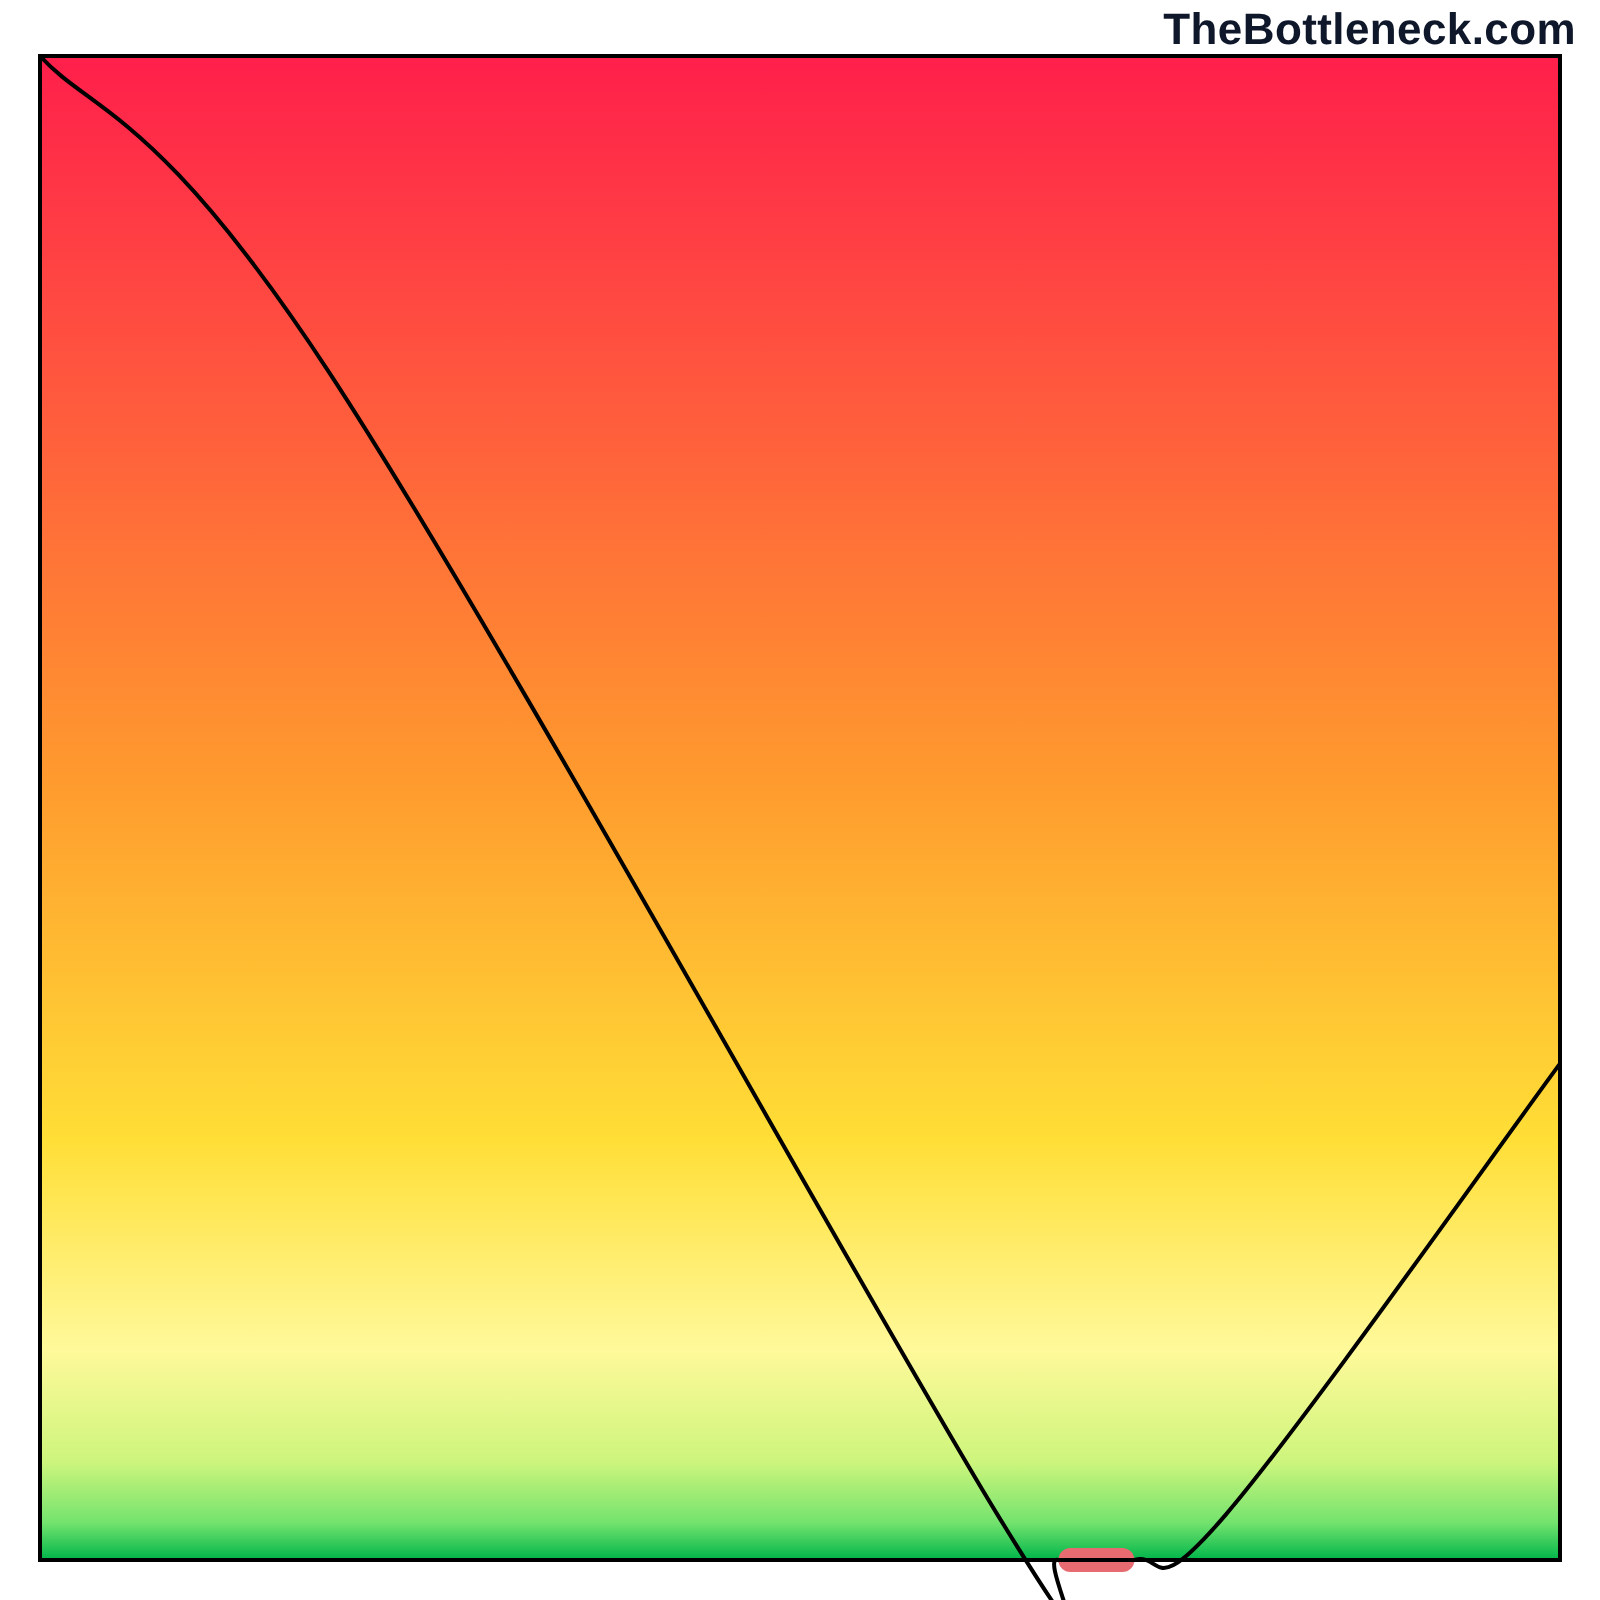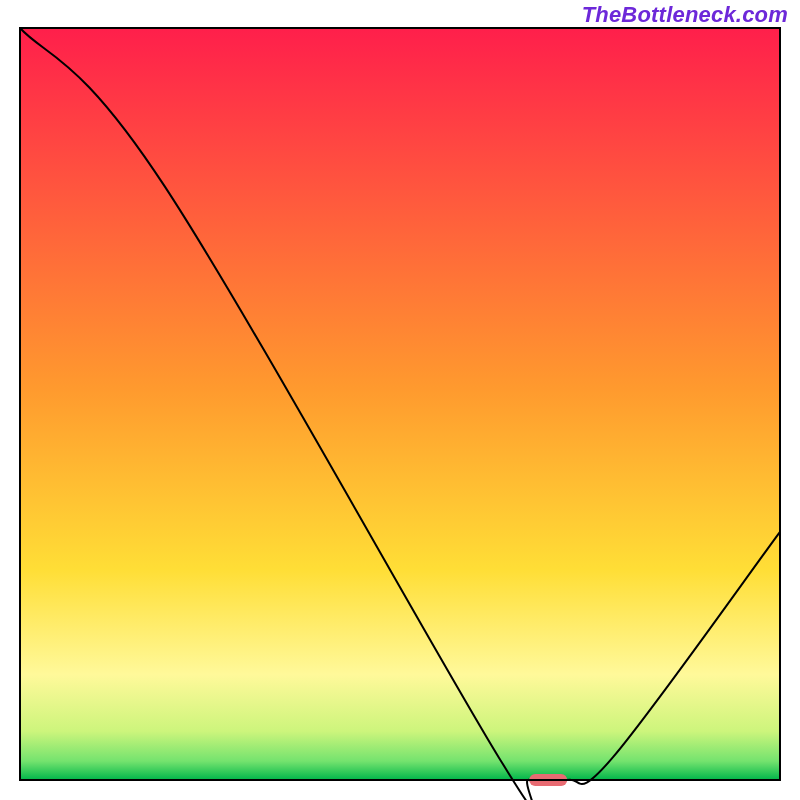--- a/index.html
+++ b/index.html
@@ -13,26 +13,25 @@
   }
   .chart-wrap {
     position: relative;
     width: 800px;
     height: 800px;
   }
   .watermark {
     position: absolute;
     top: 2px;
     right: 12px;
-    color: #6d28d9;
+    color: #0f172a;
     font-size: 22px;
     font-weight: 600;
     letter-spacing: 0.2px;
     z-index: 10;
-    font-style: italic;
   }
   svg {
     display: block;
   }
 </style>
 </head>
 <body>
 
 <div class="chart-wrap">
 

